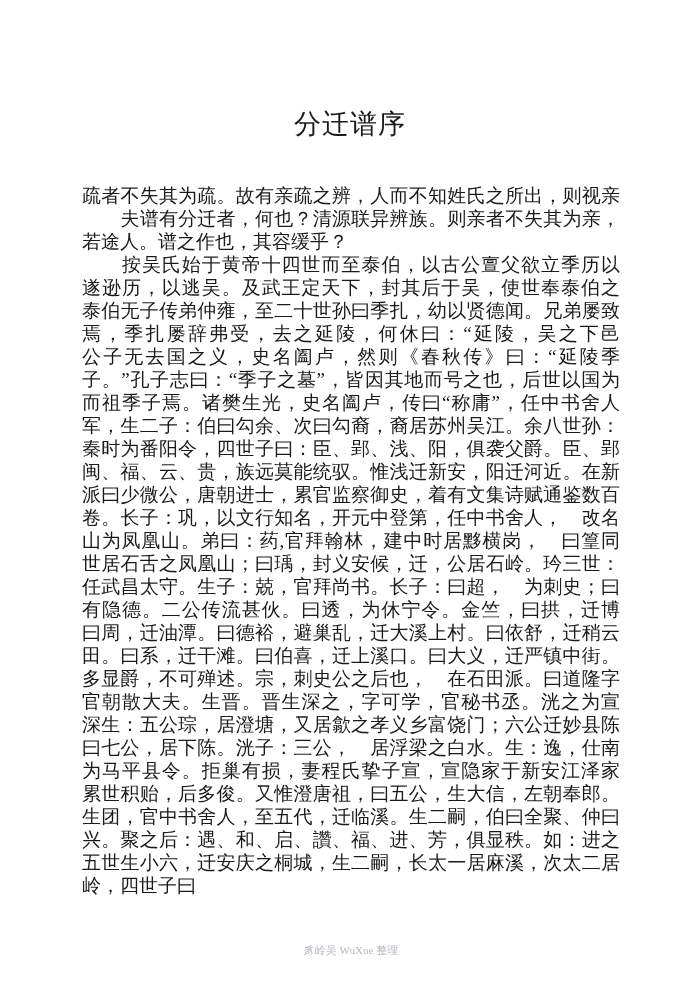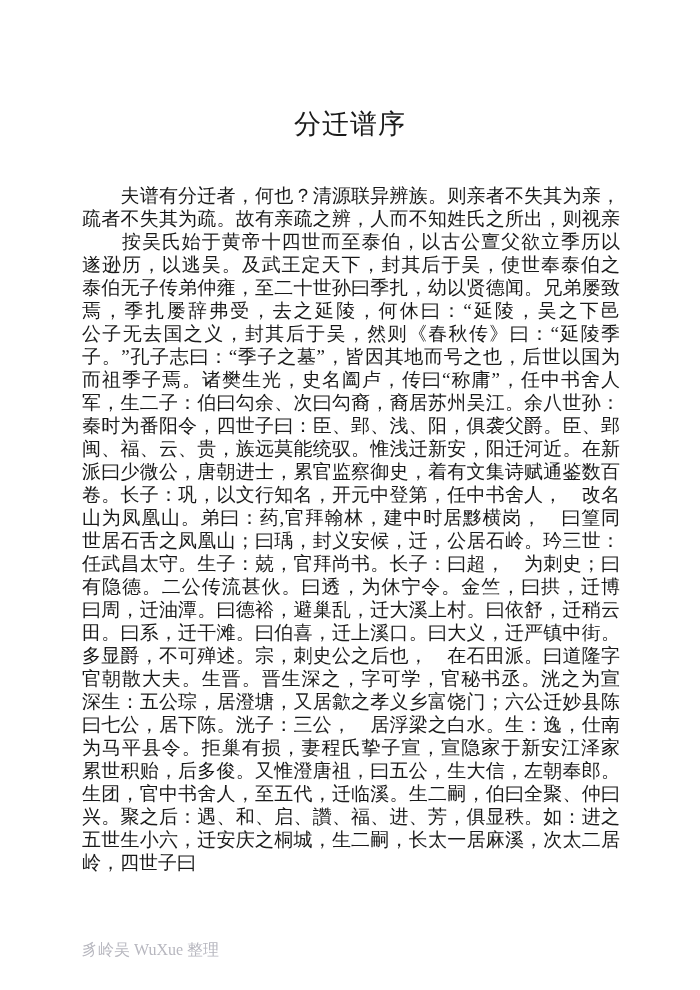--- a/index.html
+++ b/index.html
@@ -45,39 +45,40 @@
     text-align-last: justify;
   }
   .line.end {
     text-align-last: left;
   }
   .watermark {
     position: absolute;
     top: 918px;
     left: 82px;
     width: 538px;
-    text-align: left;
-    font-size: 16px;
+    text-align: center;
+    font-size: 11px;
     line-height: 16px;
   }
 </style>
 </head>
 <body>
 
 <div class="page" style="background: rgb(255, 255, 255); margin-top: 24px;">
   <h1 class="title">分迁谱序</h1>
 
   <div class="body-text" id="body-text">
+      <div class="line">疏者不失其为疏。故有亲疏之辨，人而不知姓氏之所出，则视亲</div>
       <div class="line">　　夫谱有分迁者，何也？清源联异辨族。则亲者不失其为亲，</div>
-      <div class="line">疏者不失其为疏。故有亲疏之辨，人而不知姓氏之所出，则视亲</div>
+      <div class="line end">若途人。谱之作也，其容缓乎？</div>
       <div class="line">　　按吴氏始于黄帝十四世而至泰伯，以古公亶父欲立季历以传，</div>
       <div class="line">遂逊历，以逃吴。及武王定天下，封其后于吴，使世奉泰伯之祀。</div>
       <div class="line">泰伯无子传弟仲雍，至二十世孙曰季扎，幼以贤德闻。兄弟屡致国</div>
       <div class="line">焉，季扎屡辞弗受，去之延陵，何休曰：“延陵，吴之下邑也。”扎</div>
-      <div class="line">公子无去国之义，封其后于吴，然则《春秋传》曰：“延陵季</div>
+      <div class="line">公子无去国之义，史名阖卢，然则《春秋传》曰：“延陵季</div>
       <div class="line">子。”孔子志曰：“季子之墓”，皆因其地而号之也，后世以国为姓</div>
       <div class="line">而祖季子焉。诸樊生光，史名阖卢，传曰“称庸”，任中书舍人</div>
       <div class="line">军，生二子：伯曰勾余、次曰勾裔，裔居苏州吴江。余八世孙：　芮，</div>
       <div class="line">秦时为番阳令，四世子曰：臣、郢、浅、阳，俱袭父爵。臣、郢支蔓</div>
       <div class="line">闽、福、云、贵，族远莫能统驭。惟浅迁新安，阳迁河近。在新安</div>
       <div class="line">派曰少微公，唐朝进士，累官监察御史，着有文集诗赋通鉴数百余</div>
       <div class="line">卷。长子：巩，以文行知名，开元中登第，任中书舍人，　改名石舌</div>
       <div class="line">山为凤凰山。弟曰：药,官拜翰林，建中时居黟横岗，　曰篁同迁。</div>
       <div class="line">世居石舌之凤凰山；曰瑀，封义安候，迁，公居石岭。玪三世：曰矩，</div>
       <div class="line">任武昌太守。生子：兢，官拜尚书。长子：曰超，　为刺史；曰道隆，</div>

